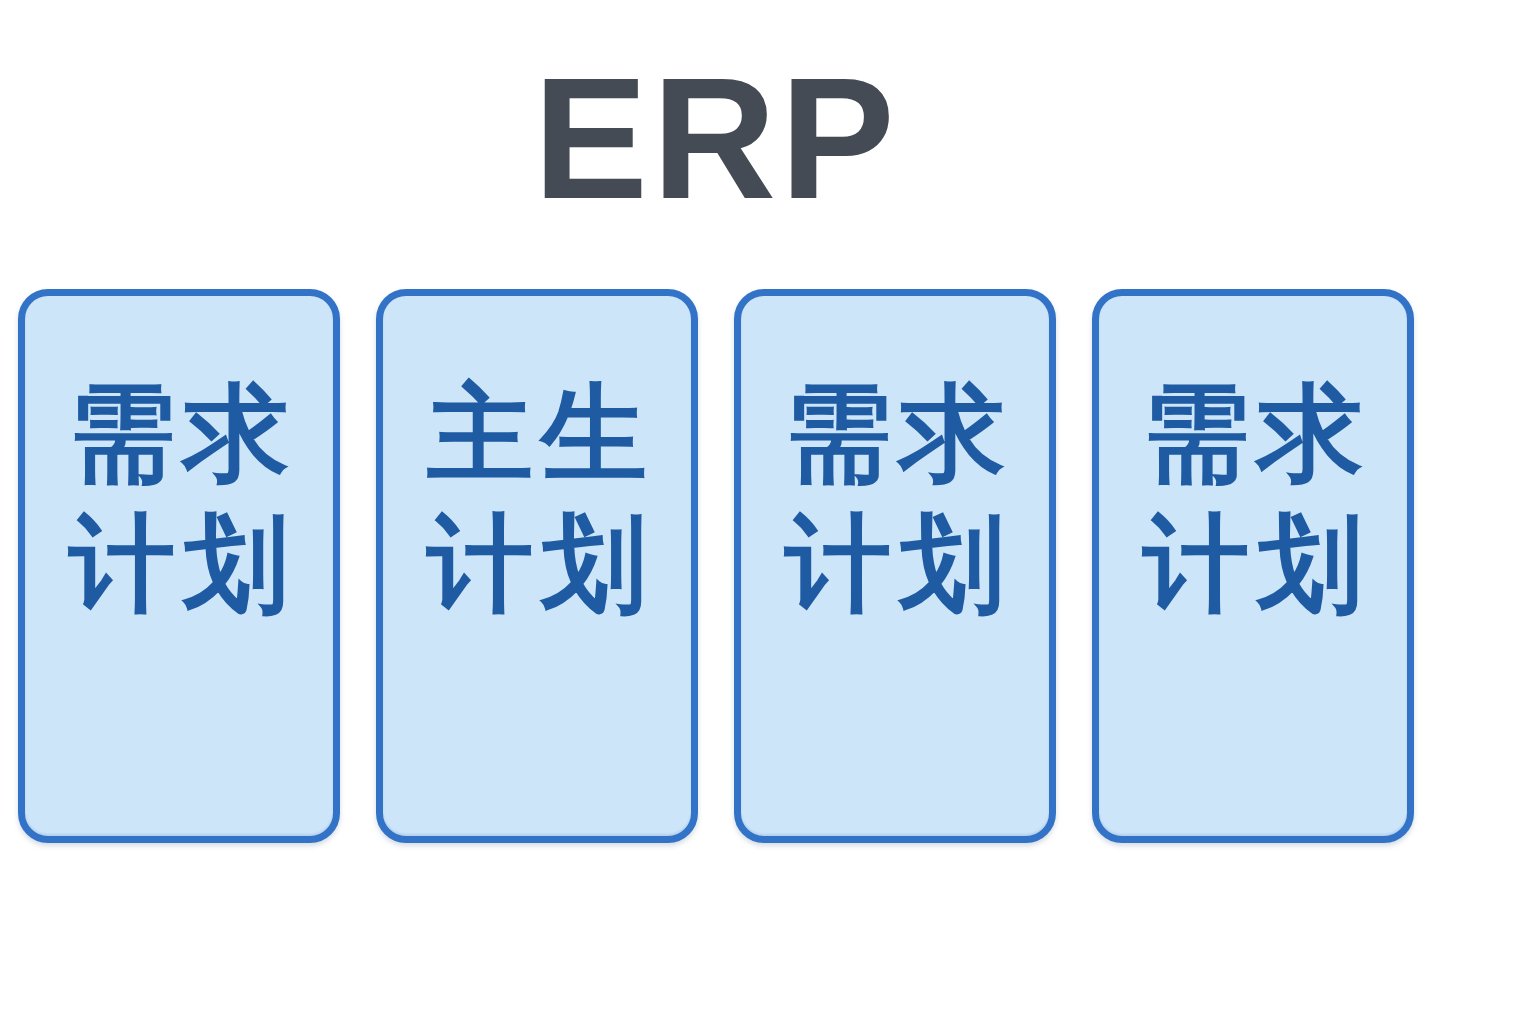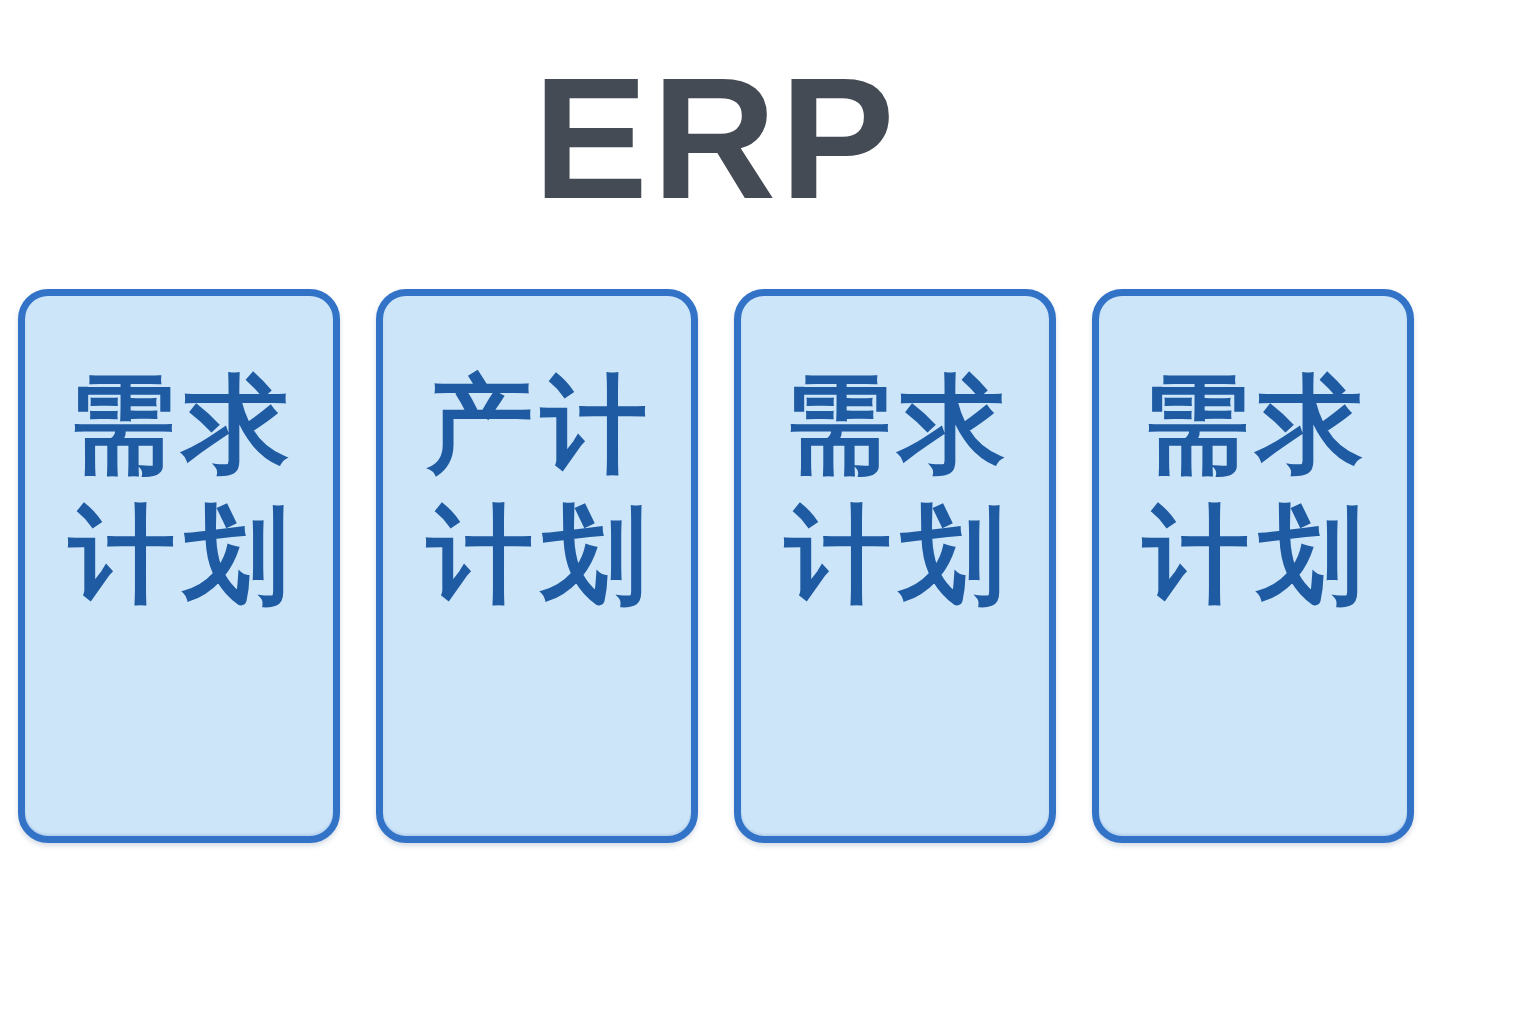--- a/index.html
+++ b/index.html
@@ -56,40 +56,39 @@
     text-align: center;
   }
   .box .line {
     font-size: 106px;
     font-weight: bold;
     line-height: 1.23;
     letter-spacing: 8px;
     padding-left: 8px; 
     color: var(--box-text);
     white-space: nowrap;
-    font-family: Liberation Mono, monospace;
   }
 </style>
 </head>
 <body>
 
 <div class="stage">
 
   <div class="title">ERP</div>
 
   <div class="boxes">
 
     <div class="box">
       <div class="line">需求</div>
       <div class="line">计划</div>
       <div class="line"></div>
     </div>
 
     <div class="box">
-      <div class="line">产计</div>
+      <div class="line">主生</div>
       <div class="line">计划</div>
     </div>
 
     <div class="box">
       <div class="line">需求</div>
       <div class="line">计划</div>
     </div>
 
     <div class="box">
       <div class="line">需求</div>

